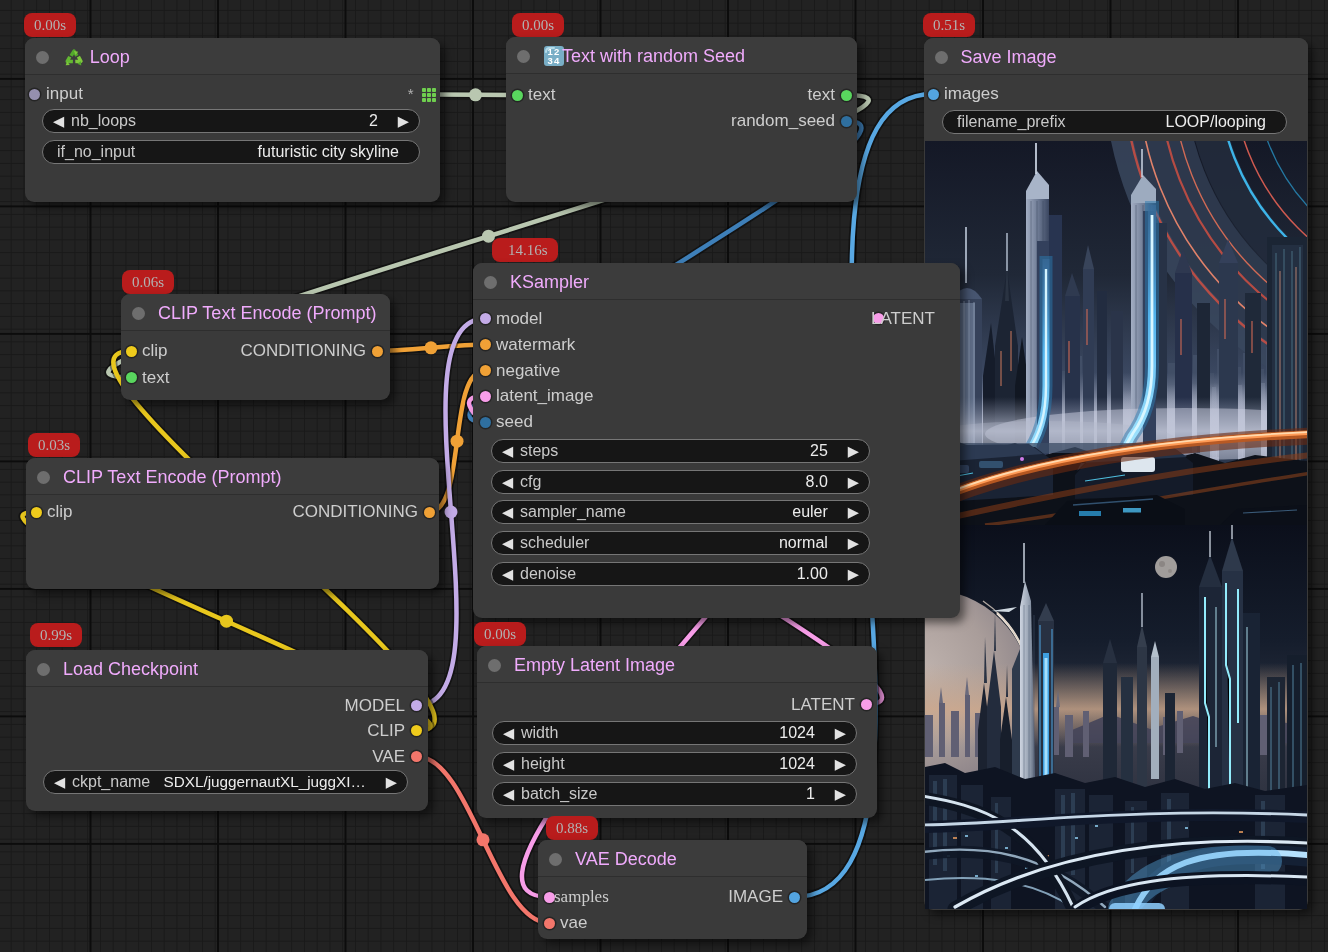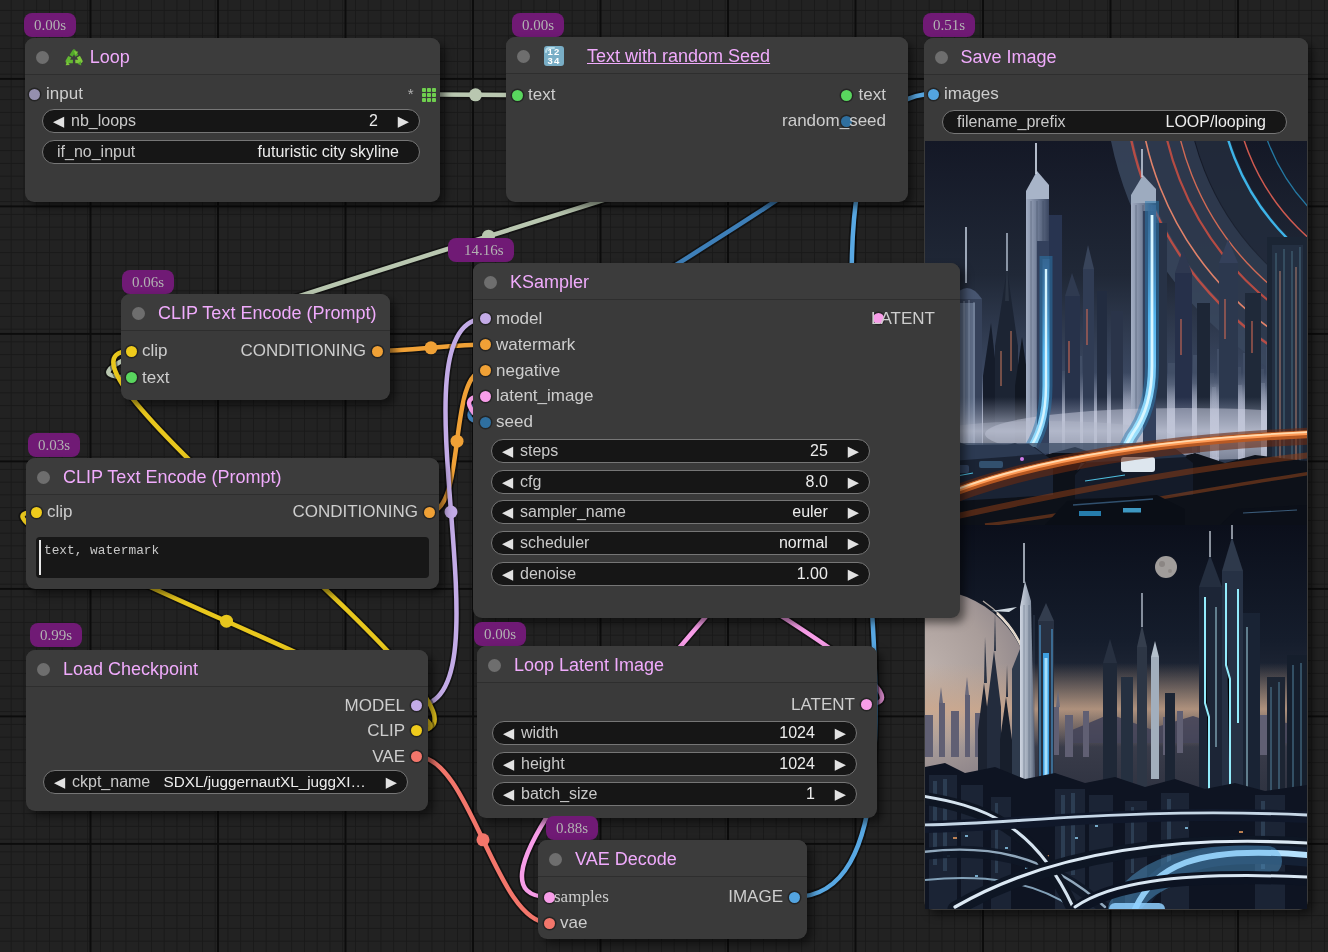--- a/index.html
+++ b/index.html
@@ -14,21 +14,21 @@
  background-position:89.5px 77.9px,89.5px 77.9px,10.7px 9.9px,10.7px 9.9px;
 }
 .wires{position:absolute;left:0;top:0;z-index:1;}
 .node{position:absolute;background:#3a3a3a;border-radius:9px;z-index:2;
  box-shadow:5px 5px 9px rgba(0,0,0,0.5);}
 .ntitle{position:absolute;left:0;top:0;right:0;height:36px;border-bottom:1.5px solid #2e2e2e;
  background:#3c3c3c;border-radius:9px 9px 0 0;}
 .tdot{position:absolute;left:11px;top:13px;width:13px;height:13px;border-radius:50%;background:#6e6e6e;}
 .ticon{position:absolute;left:38px;top:9px;}
 .ttext{position:absolute;top:9px;font-size:18px;color:#f0abfc;white-space:nowrap;}
-.badge{position:absolute;height:24px;line-height:25px;padding:0 10px;background:#701a75;
+.badge{position:absolute;height:24px;line-height:25px;padding:0 10px;background:#b91c1c;
  border-radius:8px;color:#b2b2b2;font-family:"Liberation Serif",serif;font-size:15px;z-index:2;}
 .dot{position:absolute;width:11px;height:11px;border-radius:50%;box-shadow:0 0 0 1.5px rgba(0,0,0,0.35);}
 .slab{position:absolute;font-size:17px;color:#cdcdcd;line-height:22px;white-space:nowrap;}
 .star{position:absolute;font-size:15px;color:#b1b1b1;}
 .pill{position:absolute;height:24px;background:#161616;border:1.2px solid #767676;border-radius:13px;
  display:flex;align-items:center;box-sizing:border-box;}
 .arr{font-size:14.5px;color:#e2e2e2;margin-left:10px;flex:0 0 auto;width:18px;}
 .arr.r{margin-right:10px;width:auto;margin-left:0;}
 .wlab{font-size:16px;color:#c9c9c9;flex:0 0 auto;}
 .wval{font-size:16px;color:#ececec;flex:1 1 auto;text-align:right;margin-left:8px;margin-right:20px;white-space:nowrap;overflow:hidden;}
@@ -109,30 +109,30 @@
       <span class="arr r">▶</span>
     </span>
     <span class="pill" style="left:17.3px;top:102.3px;width:378px;">
       <span style="width:14px;flex:0 0 auto;"></span>
       <span class="wlab">if_no_input</span>
       <span class="wval">futuristic city skyline</span>
       <span style="width:0;flex:0 0 auto;"></span>
     </span>
   </div>
 <div class="badge" style="left:512px;top:12.5px;">0.00s</div>
-<div class="node" style="left:506px;top:36.5px;width:402px;height:165px;">
+<div class="node" style="left:506px;top:36.5px;width:351px;height:165px;">
     <span class="ntitle"></span>
     <span class="tdot"></span>
     <svg class="ticon" width="20" height="20" viewBox="0 0 20 20">
       <rect x="0" y="0" width="20" height="20" rx="3" fill="#79aec6"></rect>
       <path d="M2 6 Q2 2 6 2 L10 2" stroke="#b6dcea" stroke-width="2" fill="none" stroke-linecap="round"></path>
       <text x="10" y="9.2" font-family="Liberation Sans" font-size="9.5" font-weight="bold" fill="#fff" text-anchor="middle" letter-spacing="1.2">12</text>
       <text x="10" y="17.6" font-family="Liberation Sans" font-size="9.5" font-weight="bold" fill="#fff" text-anchor="middle" letter-spacing="1.2">34</text>
     </svg>
-    <span class="ttext" style="left:81px;text-decoration:underline;">Text with random Seed</span>
+    <span class="ttext" style="left:56px;">Text with random Seed</span>
     <span class="dot" style="left:5.5px;top:53.0px;background:#59d65e;"></span>
     <span class="slab" style="left:22.0px;top:47.5px;">text</span>
     <span class="dot" style="left:334.5px;top:53.0px;background:#59d65e;"></span>
     <span class="slab" style="right:22.0px;top:47.5px;">text</span>
     <span class="dot" style="left:334.5px;top:79.0px;background:#2f6f9f;"></span>
     <span class="slab" style="right:22.0px;top:73.5px;">random_seed</span>
   </div>
 <div class="badge" style="left:923px;top:12.5px;">0.51s</div>
 <div class="node" style="left:923.5px;top:38px;width:384.5px;height:872px;">
     <span class="ntitle"></span>
@@ -544,21 +544,21 @@
     <span class="ntitle"></span>
     <span class="tdot"></span>
     <span class="ttext" style="left:37px;">CLIP Text Encode (Prompt)</span>
     <span class="dot" style="left:4.5px;top:51.5px;background:#efcb1c;"></span>
     <span class="slab" style="left:21.0px;top:46.0px;">clip</span>
     <span class="dot" style="left:4.5px;top:78.0px;background:#59d65e;"></span>
     <span class="slab" style="left:21.0px;top:72.5px;">text</span>
     <span class="dot" style="left:250.5px;top:51.5px;background:#f0a136;"></span>
     <span class="slab" style="right:24.0px;top:46.0px;">CONDITIONING</span>
   </div>
-<div class="badge" style="left:448px;top:237.8px;padding-left:16px;">14.16s</div>
+<div class="badge" style="left:492px;top:237.8px;padding-left:16px;">14.16s</div>
 <div class="node" style="left:473px;top:263px;width:487px;height:355px;">
     <span class="ntitle"></span>
     <span class="tdot"></span>
     <span class="ttext" style="left:37px;">KSampler</span>
     <span class="dot" style="left:6.5px;top:50.0px;background:#c3abe7;"></span>
     <span class="slab" style="left:23.0px;top:44.5px;">model</span>
     <span class="dot" style="left:6.5px;top:76.0px;background:#f0a136;"></span>
     <span class="slab" style="left:23.0px;top:70.5px;">watermark</span>
     <span class="dot" style="left:6.5px;top:102.0px;background:#f0a136;"></span>
     <span class="slab" style="left:23.0px;top:96.5px;">negative</span>
@@ -601,24 +601,20 @@
   </div>
 <div class="badge" style="left:28px;top:433px;">0.03s</div>
 <div class="node" style="left:26px;top:458px;width:413px;height:131px;">
     <span class="ntitle"></span>
     <span class="tdot"></span>
     <span class="ttext" style="left:37px;">CLIP Text Encode (Prompt)</span>
     <span class="dot" style="left:4.5px;top:48.5px;background:#efcb1c;"></span>
     <span class="slab" style="left:21.0px;top:43.0px;">clip</span>
     <span class="dot" style="left:397.5px;top:48.5px;background:#f0a136;"></span>
     <span class="slab" style="right:21.0px;top:43.0px;">CONDITIONING</span>
-    <span class="tarea">
-      <span class="caret"></span>
-      <span class="ttx">text, watermark</span>
-    </span>
   </div>
 <div class="badge" style="left:30px;top:622.5px;">0.99s</div>
 <div class="node" style="left:26px;top:650px;width:402px;height:161px;">
     <span class="ntitle"></span>
     <span class="tdot"></span>
     <span class="ttext" style="left:37px;">Load Checkpoint</span>
     <span class="dot" style="left:384.5px;top:50.0px;background:#c3abe7;"></span>
     <span class="slab" style="right:23.0px;top:44.5px;">MODEL</span>
     <span class="dot" style="left:384.5px;top:75.0px;background:#efcb1c;"></span>
     <span class="slab" style="right:23.0px;top:69.5px;">CLIP</span>
@@ -628,21 +624,21 @@
       <span class="arr">◀</span>
       <span class="wlab">ckpt_name</span>
       <span class="wval"><span style="font-size:15.3px;">SDXL/juggernautXL_juggXI…</span></span>
       <span class="arr r">▶</span>
     </span>
   </div>
 <div class="badge" style="left:474px;top:621.5px;">0.00s</div>
 <div class="node" style="left:477px;top:646px;width:400px;height:172px;">
     <span class="ntitle"></span>
     <span class="tdot"></span>
-    <span class="ttext" style="left:37px;">Loop Latent Image</span>
+    <span class="ttext" style="left:37px;">Empty Latent Image</span>
     <span class="dot" style="left:383.5px;top:53.0px;background:#f79de8;"></span>
     <span class="slab" style="right:22.0px;top:47.5px;">LATENT</span>
     <span class="pill" style="left:15.0px;top:75.0px;width:365px;">
       <span class="arr">◀</span>
       <span class="wlab">width</span>
       <span class="wval">1024</span>
       <span class="arr r">▶</span>
     </span>
     <span class="pill" style="left:15.0px;top:105.7px;width:365px;">
       <span class="arr">◀</span>

